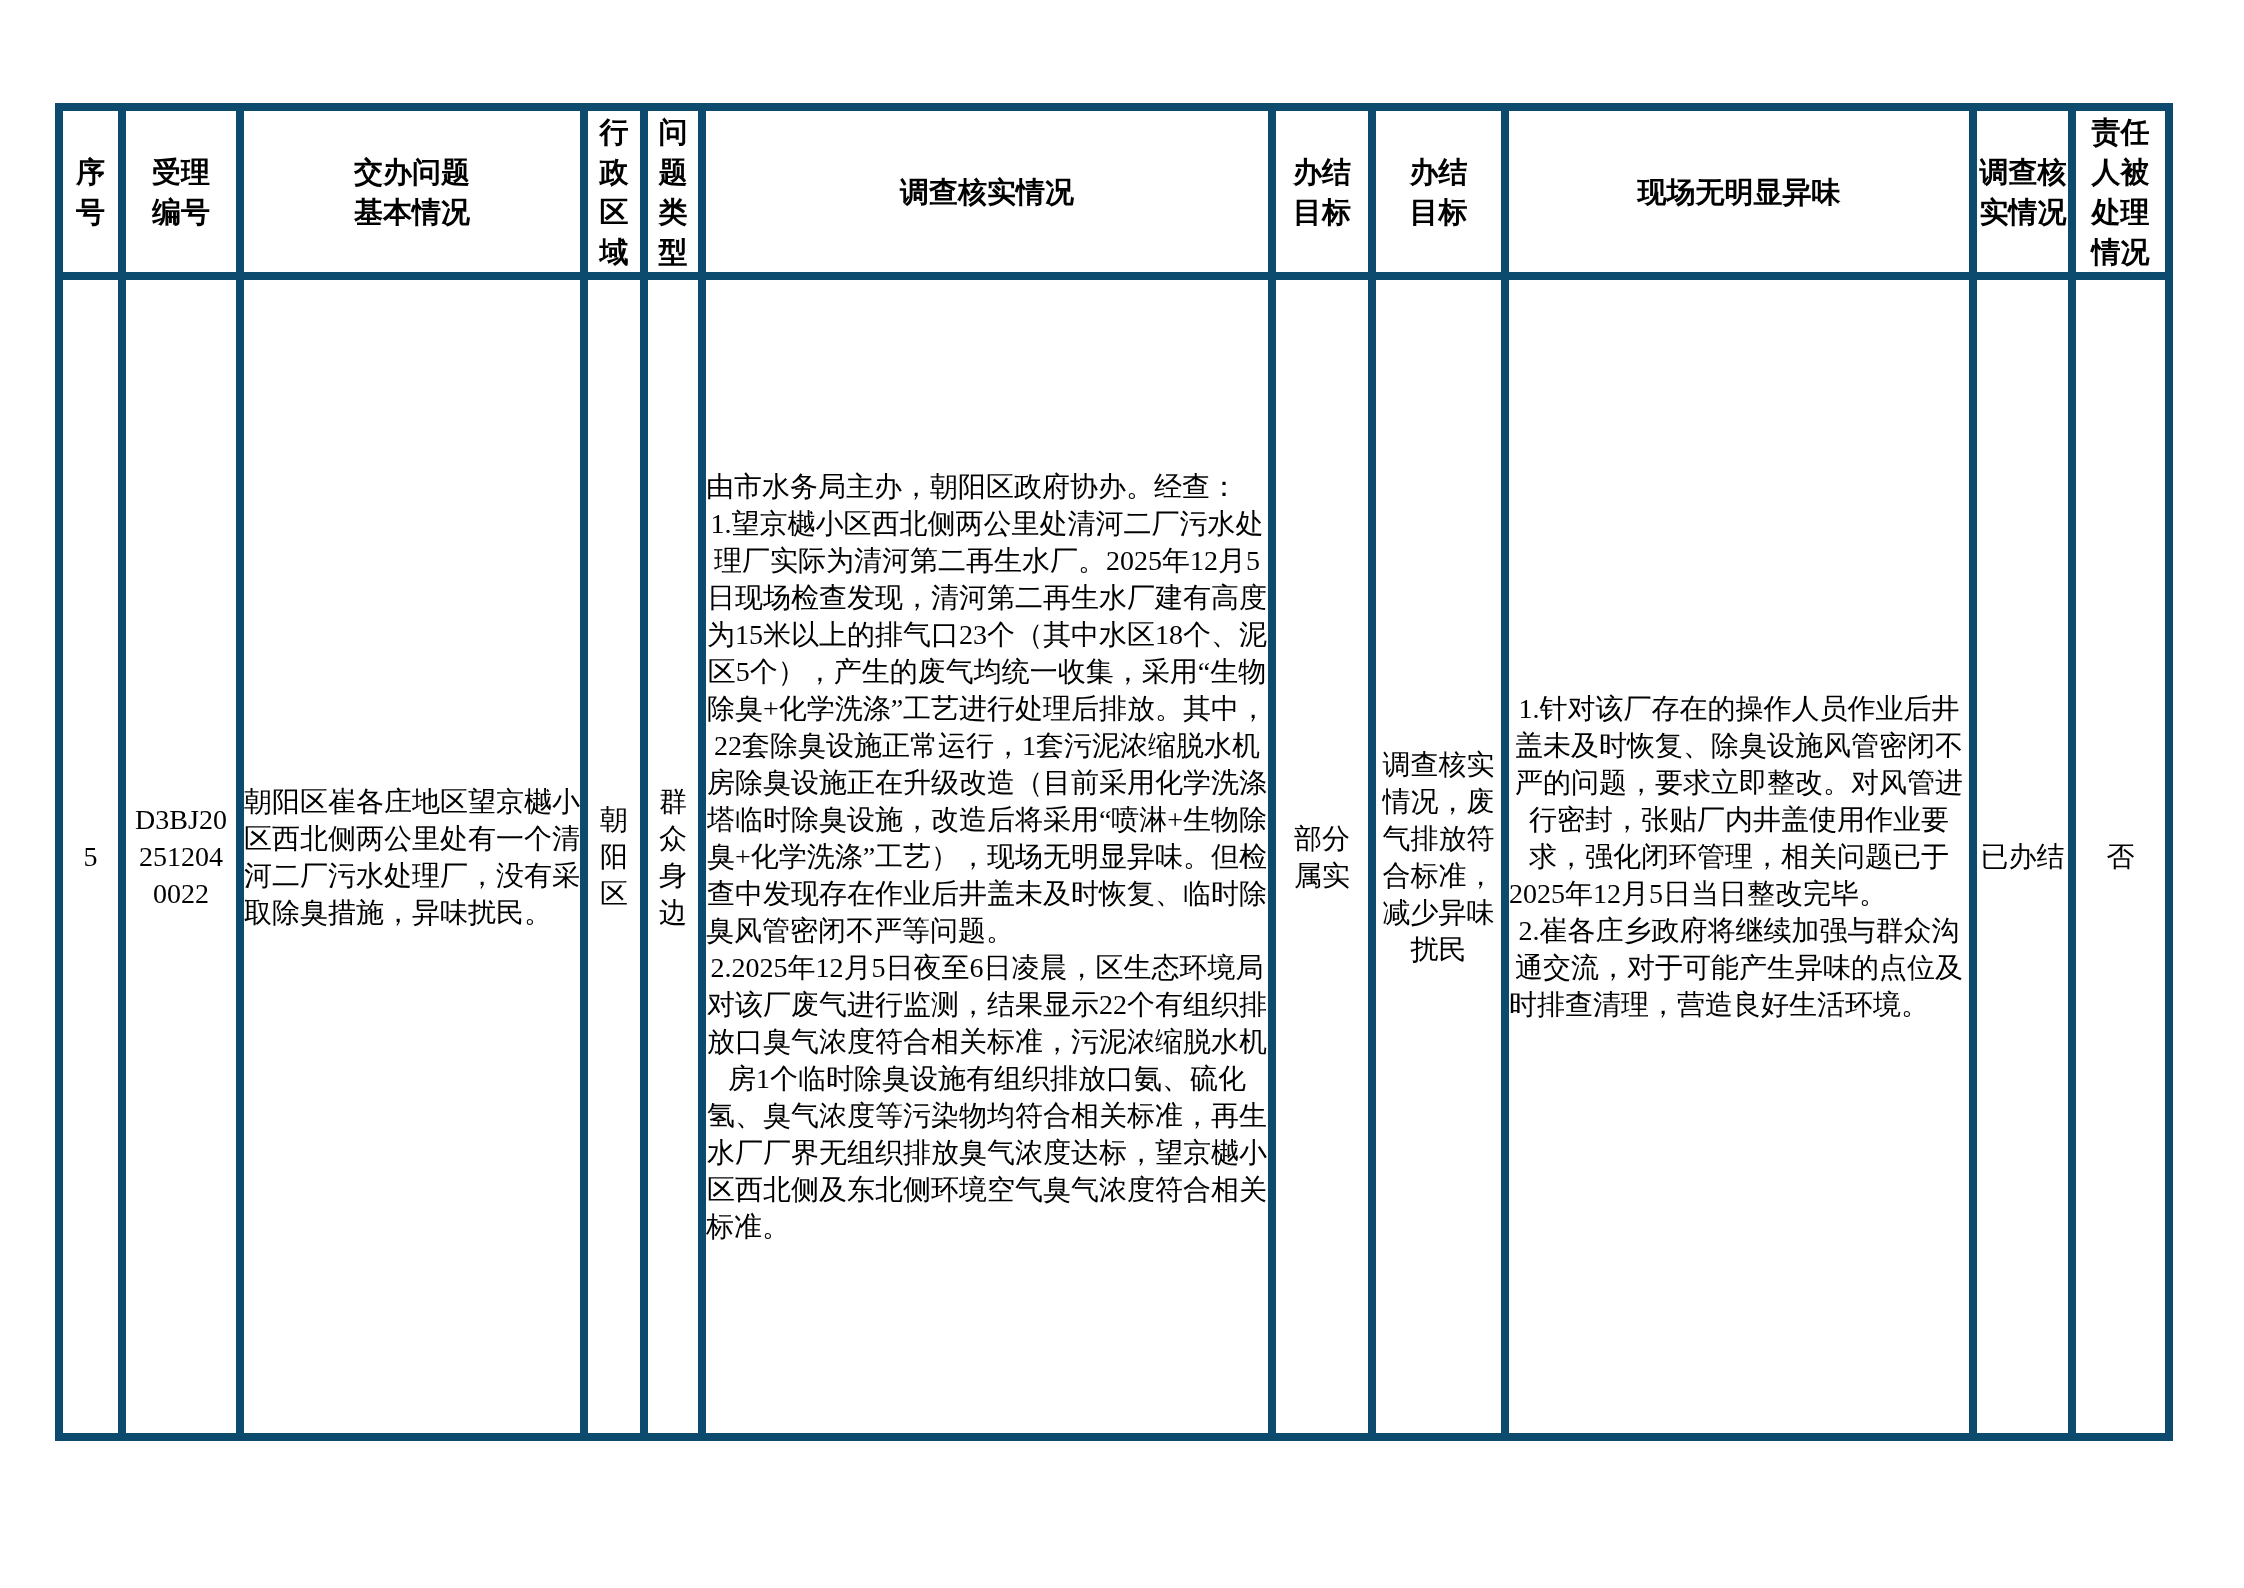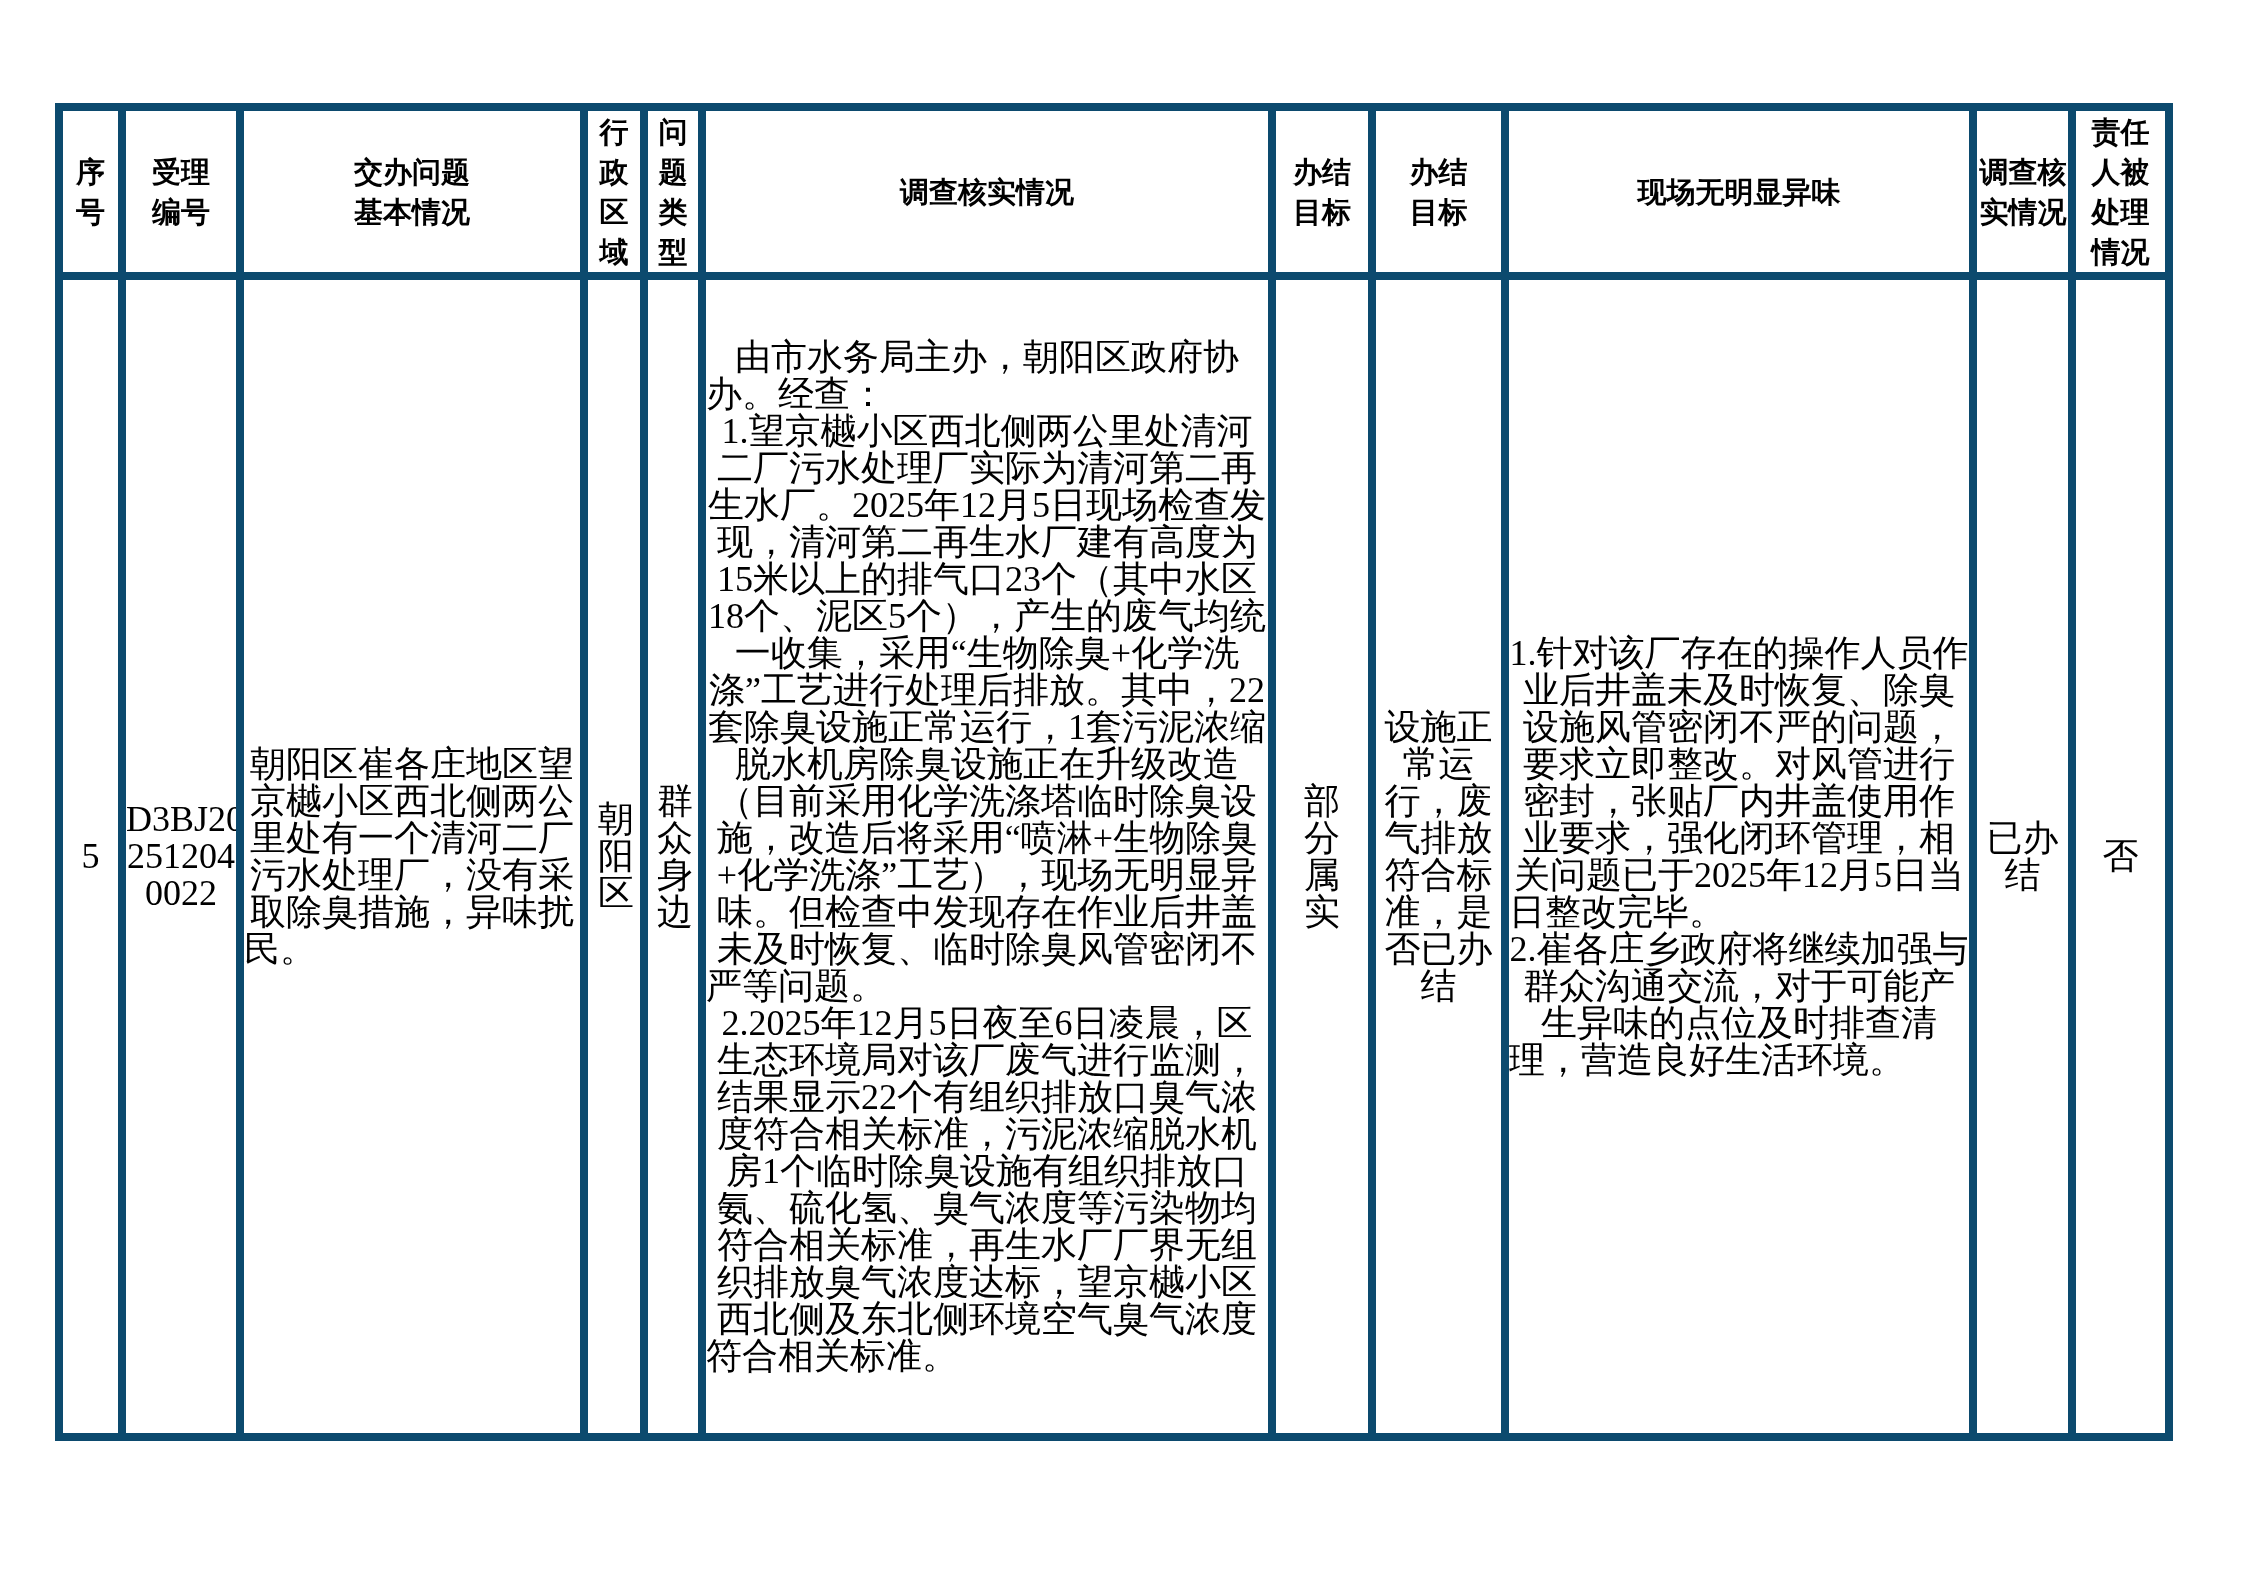--- a/index.html
+++ b/index.html
@@ -25,21 +25,21 @@
     overflow:hidden;
   }
   table.doc th{
     font-family:"Liberation Sans","DejaVu Sans",sans-serif;
     font-weight:bold;
     font-size:29px;
     line-height:40px;
   }
   table.doc td{
     font-family:"Liberation Serif","DejaVu Serif",serif;
-    font-size:36px;
+    font-size:28px;
     line-height:37px;
   }
   tr.hdr{height:169px;}
   tr.body{height:1161px;}
   
   .wrapbox{display:inline-block;word-break:break-all;text-align:center;vertical-align:middle;}
   .w1h{width:32px;}   
   .w2h{width:62px;}   
   .w3h{width:92px;}   
   .w4h{width:124px;}  
@@ -99,21 +99,21 @@
       <td class="pre">D3BJ20
 251204
 0022</td>
       <td class="midtext">朝阳区崔各庄地区望京樾小区西北侧两公里处有一个清河二厂污水处理厂，没有采取除臭措施，异味扰民。</td>
       <td><span class="wrapbox w1b">朝阳区</span></td>
       <td><span class="wrapbox w1b">群众身边</span></td>
       <td class="longtext">由市水务局主办，朝阳区政府协办。经查：
 1.望京樾小区西北侧两公里处清河二厂污水处理厂实际为清河第二再生水厂。2025年12月5日现场检查发现，清河第二再生水厂建有高度为15米以上的排气口23个（其中水区18个、泥区5个），产生的废气均统一收集，采用“生物除臭+化学洗涤”工艺进行处理后排放。其中，22套除臭设施正常运行，1套污泥浓缩脱水机房除臭设施正在升级改造（目前采用化学洗涤塔临时除臭设施，改造后将采用“喷淋+生物除臭+化学洗涤”工艺），现场无明显异味。但检查中发现存在作业后井盖未及时恢复、临时除臭风管密闭不严等问题。
 2.2025年12月5日夜至6日凌晨，区生态环境局对该厂废气进行监测，结果显示22个有组织排放口臭气浓度符合相关标准，污泥浓缩脱水机房1个临时除臭设施有组织排放口氨、硫化氢、臭气浓度等污染物均符合相关标准，再生水厂厂界无组织排放臭气浓度达标，望京樾小区西北侧及东北侧环境空气臭气浓度符合相关标准。</td>
       <td><span class="wrapbox w2b">部分属实</span></td>
-      <td class="goal">设施正常运行，废气排放符合标准，是否已办结</td>
+      <td class="goal">调查核实情况，废气排放符合标准，减少异味扰民</td>
       <td class="longtext">1.针对该厂存在的操作人员作业后井盖未及时恢复、除臭设施风管密闭不严的问题，要求立即整改。对风管进行密封，张贴厂内井盖使用作业要求，强化闭环管理，相关问题已于2025年12月5日当日整改完毕。
 2.崔各庄乡政府将继续加强与群众沟通交流，对于可能产生异味的点位及时排查清理，营造良好生活环境。</td>
       <td>已办结</td>
       <td>否</td>
     </tr>
   </tbody>
     </table>
 </div>
 
 </body></html>

